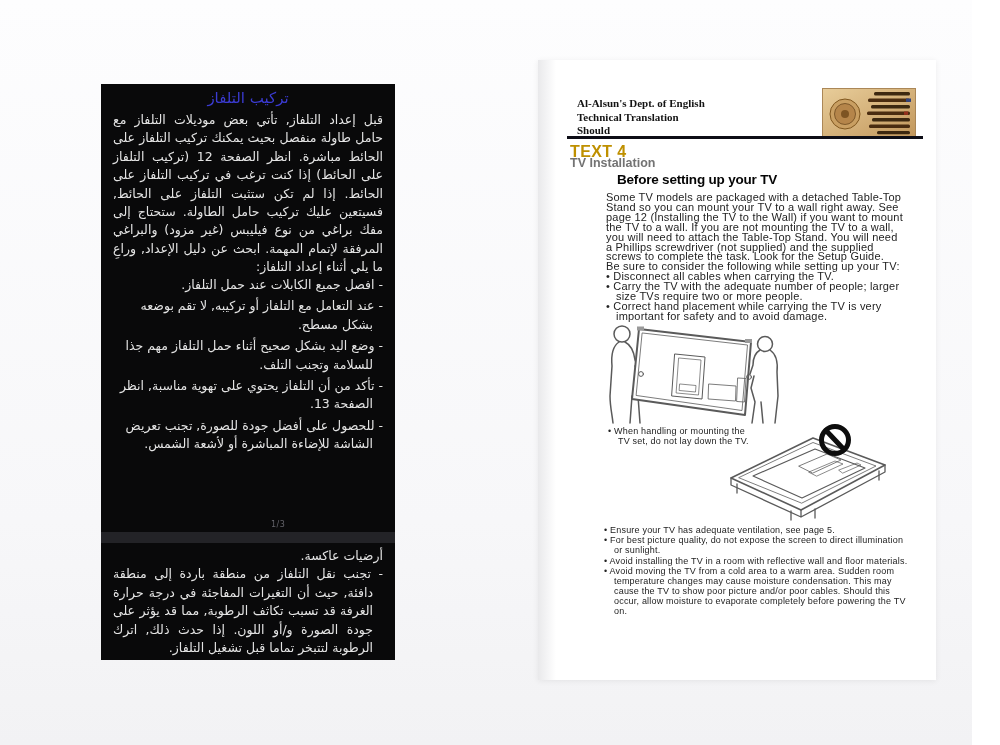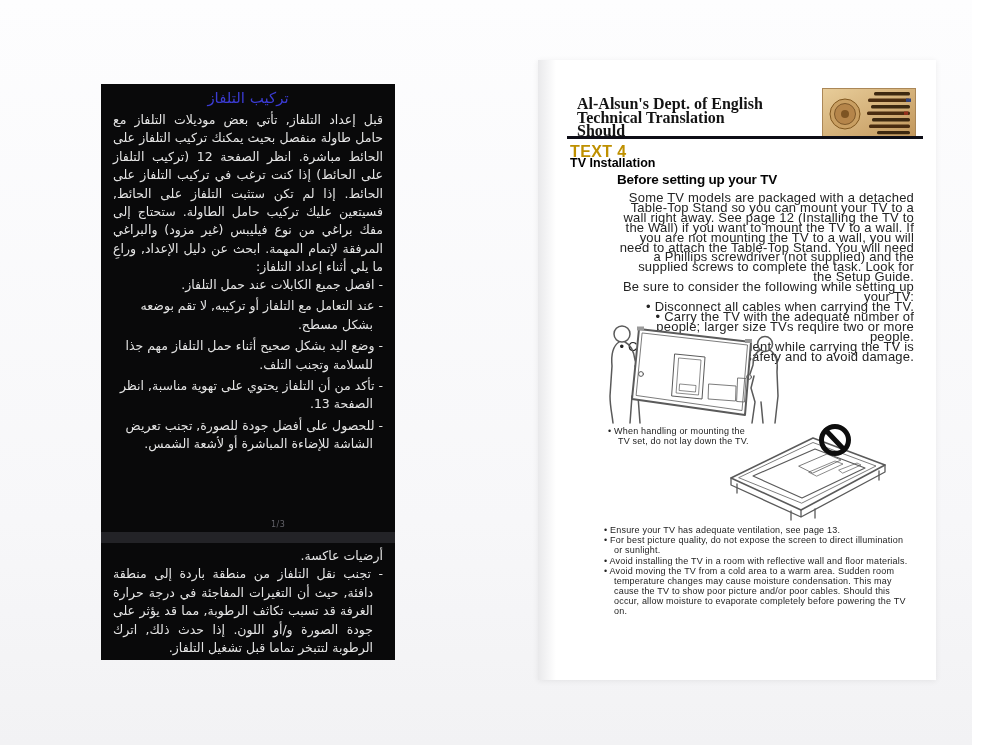--- a/index.html
+++ b/index.html
@@ -26,32 +26,32 @@
              font-size:12.5px; line-height:18.4px; }
   .ar-cont p { text-align:justify; text-align-last:right; }
 
   
   .english-page { position:absolute; left:538px; top:60px; width:398px; height:620px;
                   background:#ffffff; box-shadow:0 1px 6px rgba(0,0,0,0.07); }
   .page-edge { position:absolute; left:0; top:0; bottom:0; width:18px;
                background:linear-gradient(90deg,#e9e9eb 0%,#f5f5f6 55%,#ffffff 100%); }
   .doc-header { position:absolute; left:39px; top:37px;
                 font-family:"Liberation Serif", serif; font-weight:bold;
-                font-size:16px; line-height:13.5px; color:#141414; }
+                font-size:11px; line-height:13.5px; color:#141414; }
   .logo { position:absolute; left:284px; top:28px; width:94px; height:50px; }
   .header-rule { position:absolute; left:29px; top:76px; width:356px; height:2.5px;
                  background:#0d0d16; }
   .text-label { position:absolute; left:32px; top:83px; font-size:16px; font-weight:bold;
                 color:#bf9000; letter-spacing:0.4px; }
   .doc-title { position:absolute; left:32px; top:96px; font-size:12.5px; font-weight:bold;
-               color:#000000; }
+               color:#737373; }
   .section-title { position:absolute; left:79px; top:112px; font-size:13.5px;
                    font-weight:bold; color:#050505; letter-spacing:-0.2px; }
-  .body-block { position:absolute; left:78px; top:133px; width:298px;
-                font-size:13px; line-height:9.9px; letter-spacing:0.2px; color:#232323;text-align:right; }
+  .body-block { position:absolute; left:68px; top:133px; width:298px;
+                font-size:11px; line-height:9.9px; letter-spacing:0.2px; color:#232323; }
   .en-bullet { padding-left:10px; text-indent:-10px; }
   .illus1 { position:absolute; left:70px; top:262px; width:172px; height:102px; }
   .handling-note { position:absolute; left:70px; top:367px; width:142px;
                    font-size:9px; line-height:9.9px; letter-spacing:0.2px; color:#232323; }
   .illus2 { position:absolute; left:185px; top:358px; width:170px; height:108px; }
   .body2 { position:absolute; left:66px; top:466px; width:306px;
            font-size:9px; line-height:9.9px; letter-spacing:0.2px; color:#232323; }
   .body2 .en-bullet { margin-bottom:0.5px; }
   svg { display:block; width:100%; height:100%; }
 </style>
@@ -163,20 +163,20 @@
         <polygon points="86,54 112,43 120,46 94,58" stroke-width="0.7"></polygon>
         <polygon points="116,52 134,45 138,47 120,55" stroke-width="0.7"></polygon>
         <g stroke="#0d0d0d" stroke-width="5">
           <circle cx="112" cy="22" r="13.5"></circle>
           <line x1="103" y1="12.5" x2="121" y2="31.5"></line>
         </g>
       </svg>
     </div>
 
     <div class="body2">
-      <p class="en-bullet">• Ensure your TV has adequate ventilation, see page 13.</p>
+      <p class="en-bullet">• Ensure your TV has adequate ventilation, see page 5.</p>
       <p class="en-bullet">• For best picture quality, do not expose the screen to direct illumination or sunlight.</p>
       <p class="en-bullet">• Avoid installing the TV in a room with reflective wall and floor materials.</p>
       <p class="en-bullet">• Avoid moving the TV from a cold area to a warm area. Sudden room temperature changes may cause moisture condensation. This may cause the TV to show poor picture and/or poor cables. Should this occur, allow moisture to evaporate completely before powering the TV on.</p>
     </div>
   </section>
 
 </div>
 
 </body></html>

